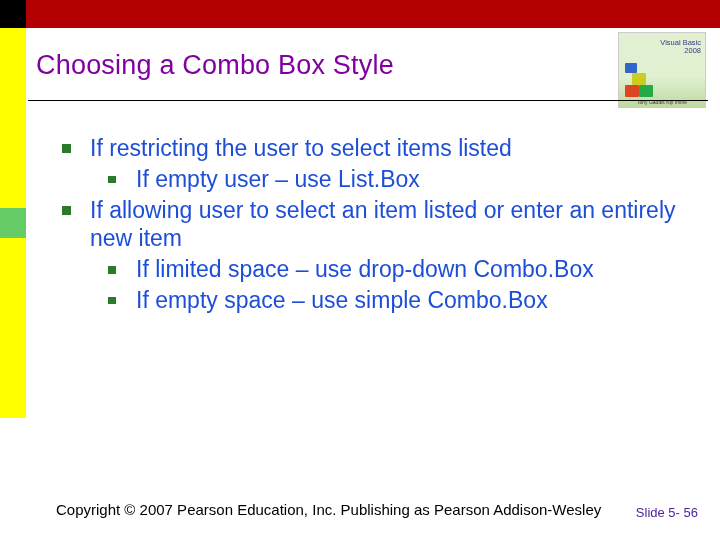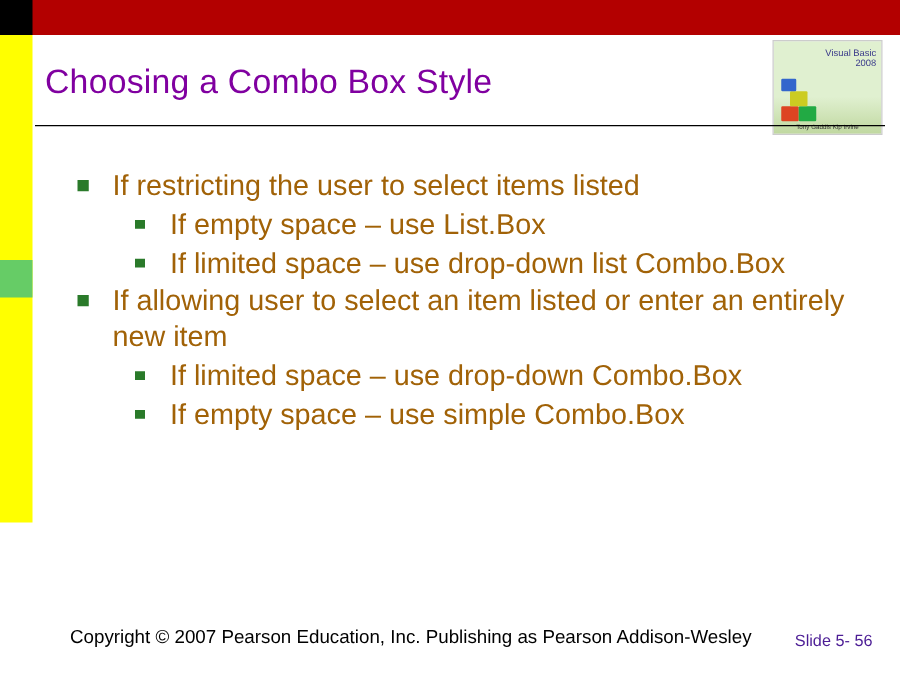--- a/index.html
+++ b/index.html
@@ -106,21 +106,21 @@
     right: 12px;
     height: 0;
     border-top: 1.5px solid #000;
   }
   .content {
     position: absolute;
     top: 134px;
     left: 60px;
     right: 28px;
     font-size: 23px;
-    color: #a16207;
+    color: #1d4ed8;
     line-height: 1.25;
   }
   .l1 {
     position: relative;
     padding-left: 30px;
     margin-bottom: 2px;
   }
   .l1::before {
     content: "";
     position: absolute;
@@ -185,24 +185,21 @@
   </div>
 
   <div class="title">Choosing a Combo Box Style</div>
   <div class="rule"></div>
 
   <div class="content">
     <div class="l1">
       <span>If restricting the user to select items listed</span>
     </div>
     <div class="l2">
-      <span>If empty space – use List.Box</span>
-    </div>
-    <div class="l2">
-      <span>If limited space – use drop-down list Combo.Box</span>
+      <span>If empty user – use List.Box</span>
     </div>
     <div class="l1">
       <span>If allowing user to select an item listed or enter an entirely new item</span>
     </div>
     <div class="l2">
       <span>If limited space – use drop-down Combo.Box</span>
     </div>
     <div class="l2">
       <span>If empty space – use simple Combo.Box</span>
     </div>

